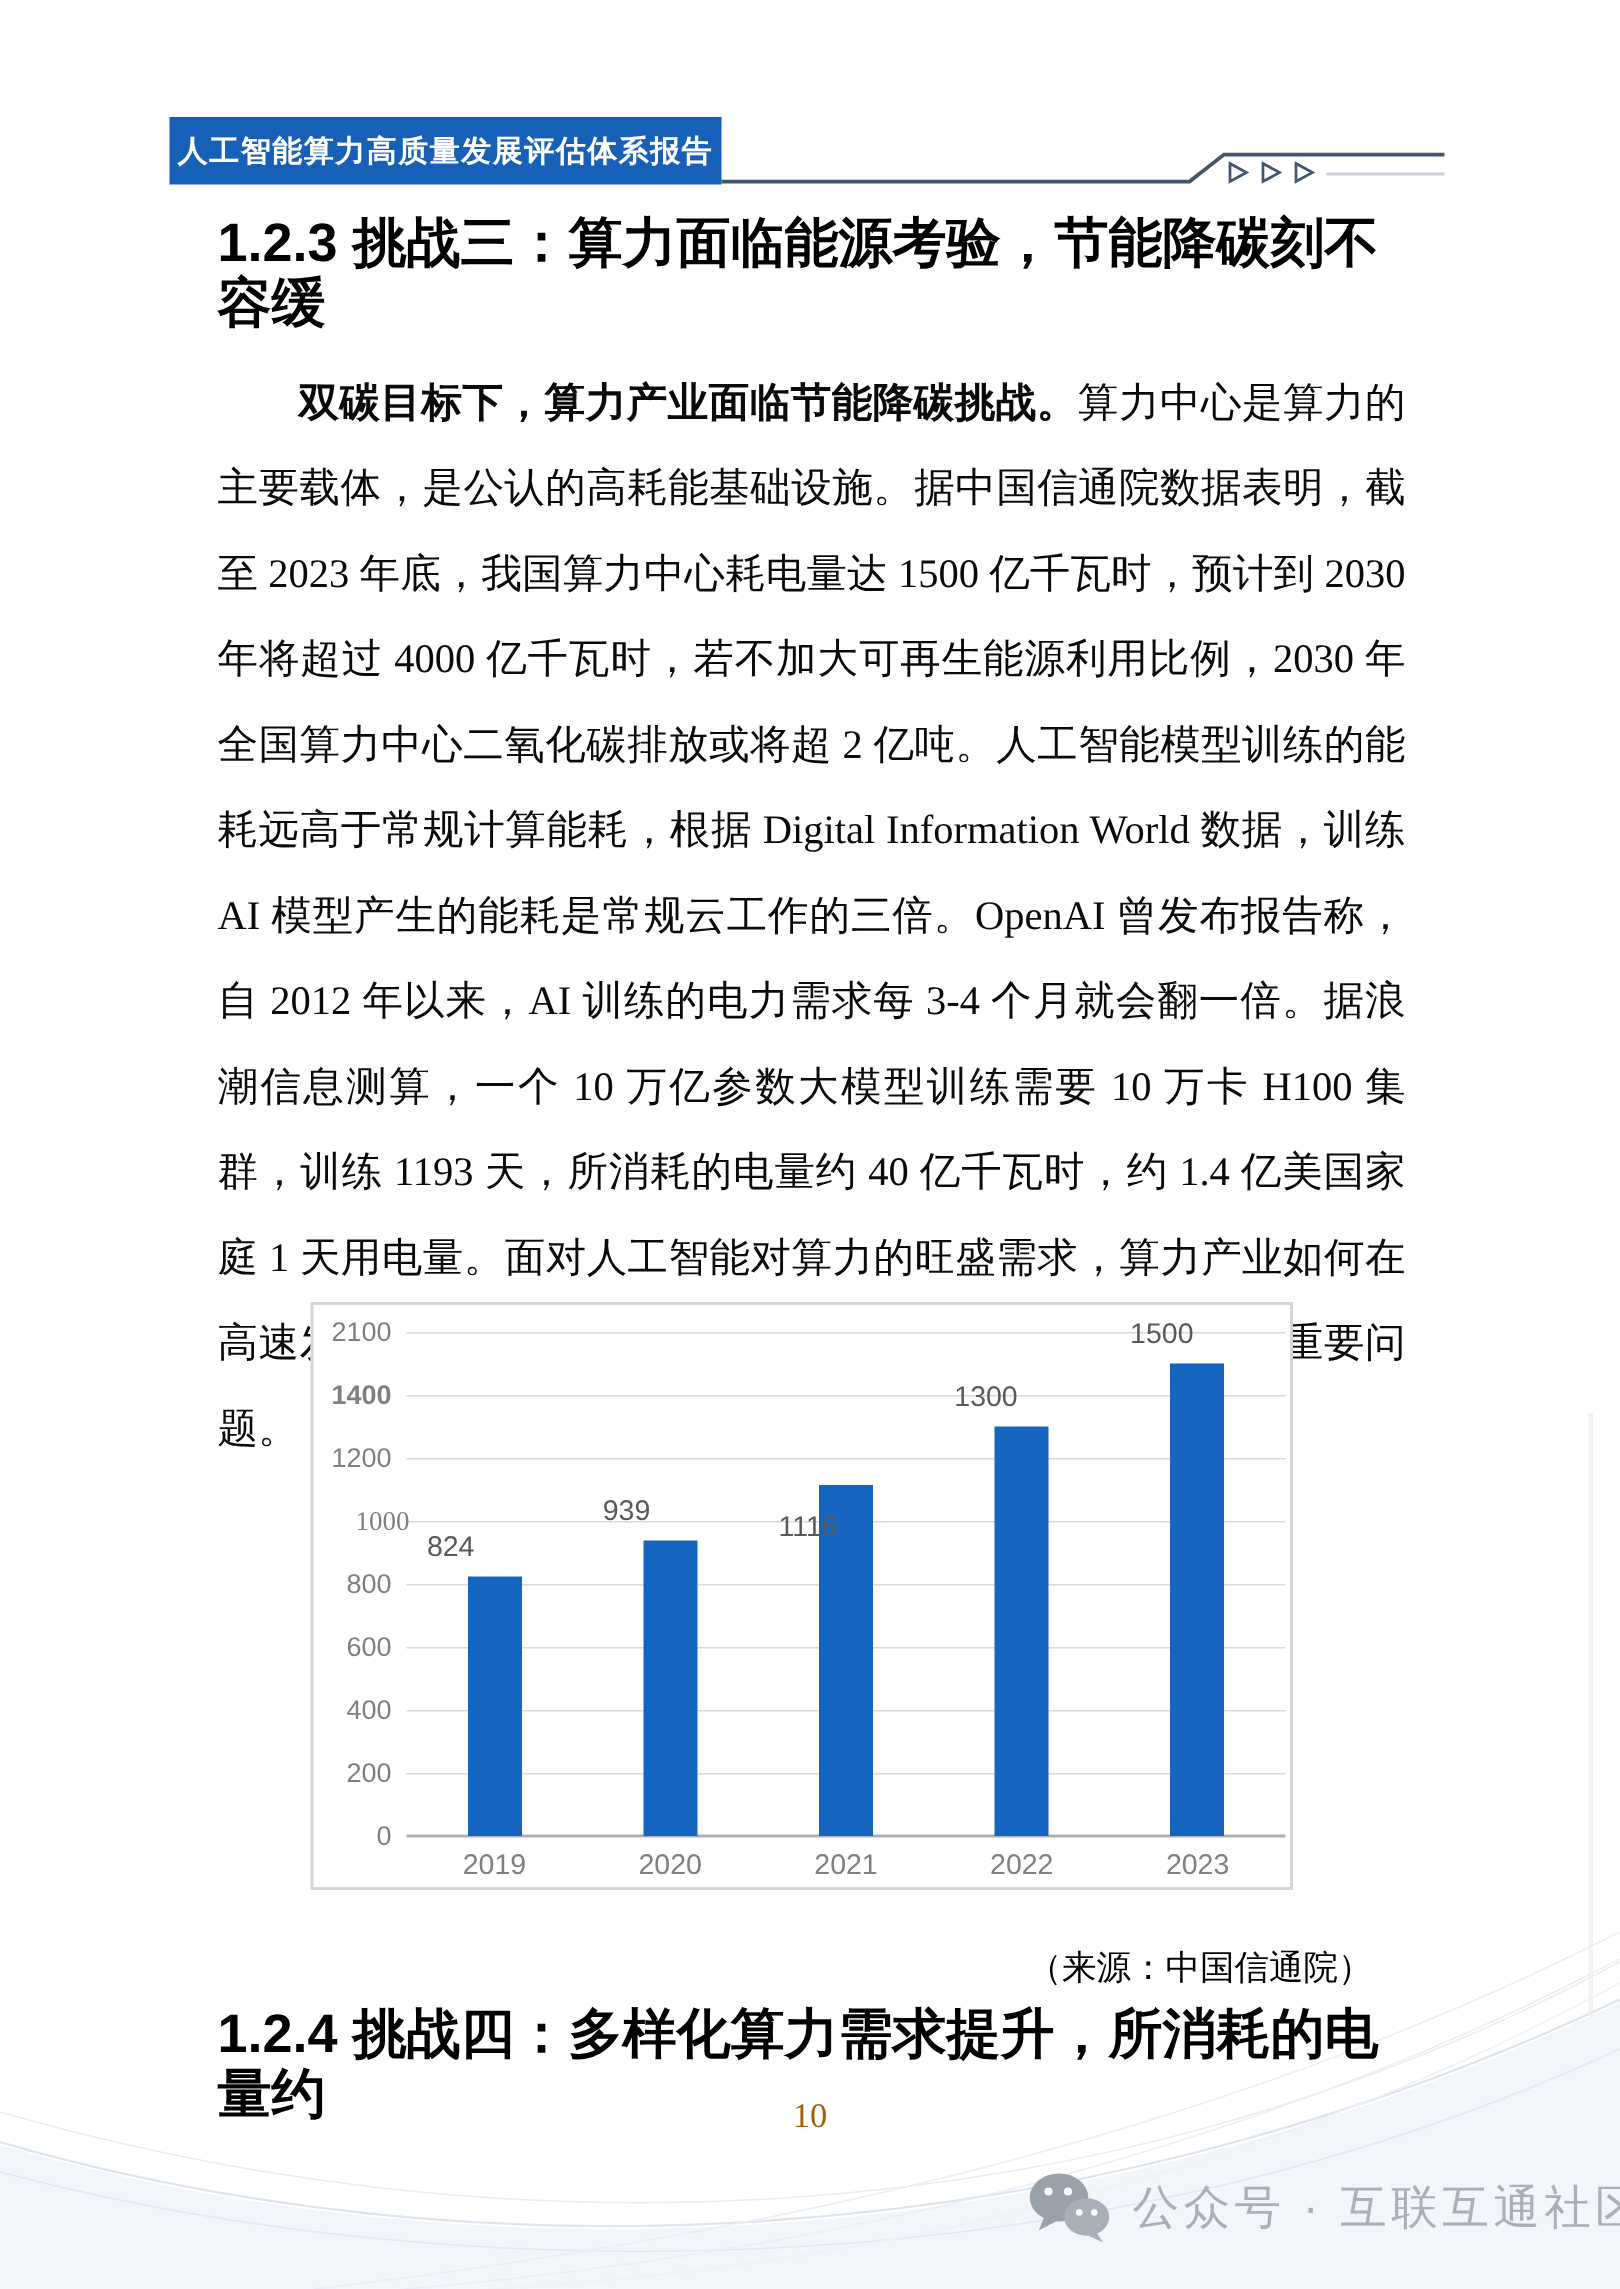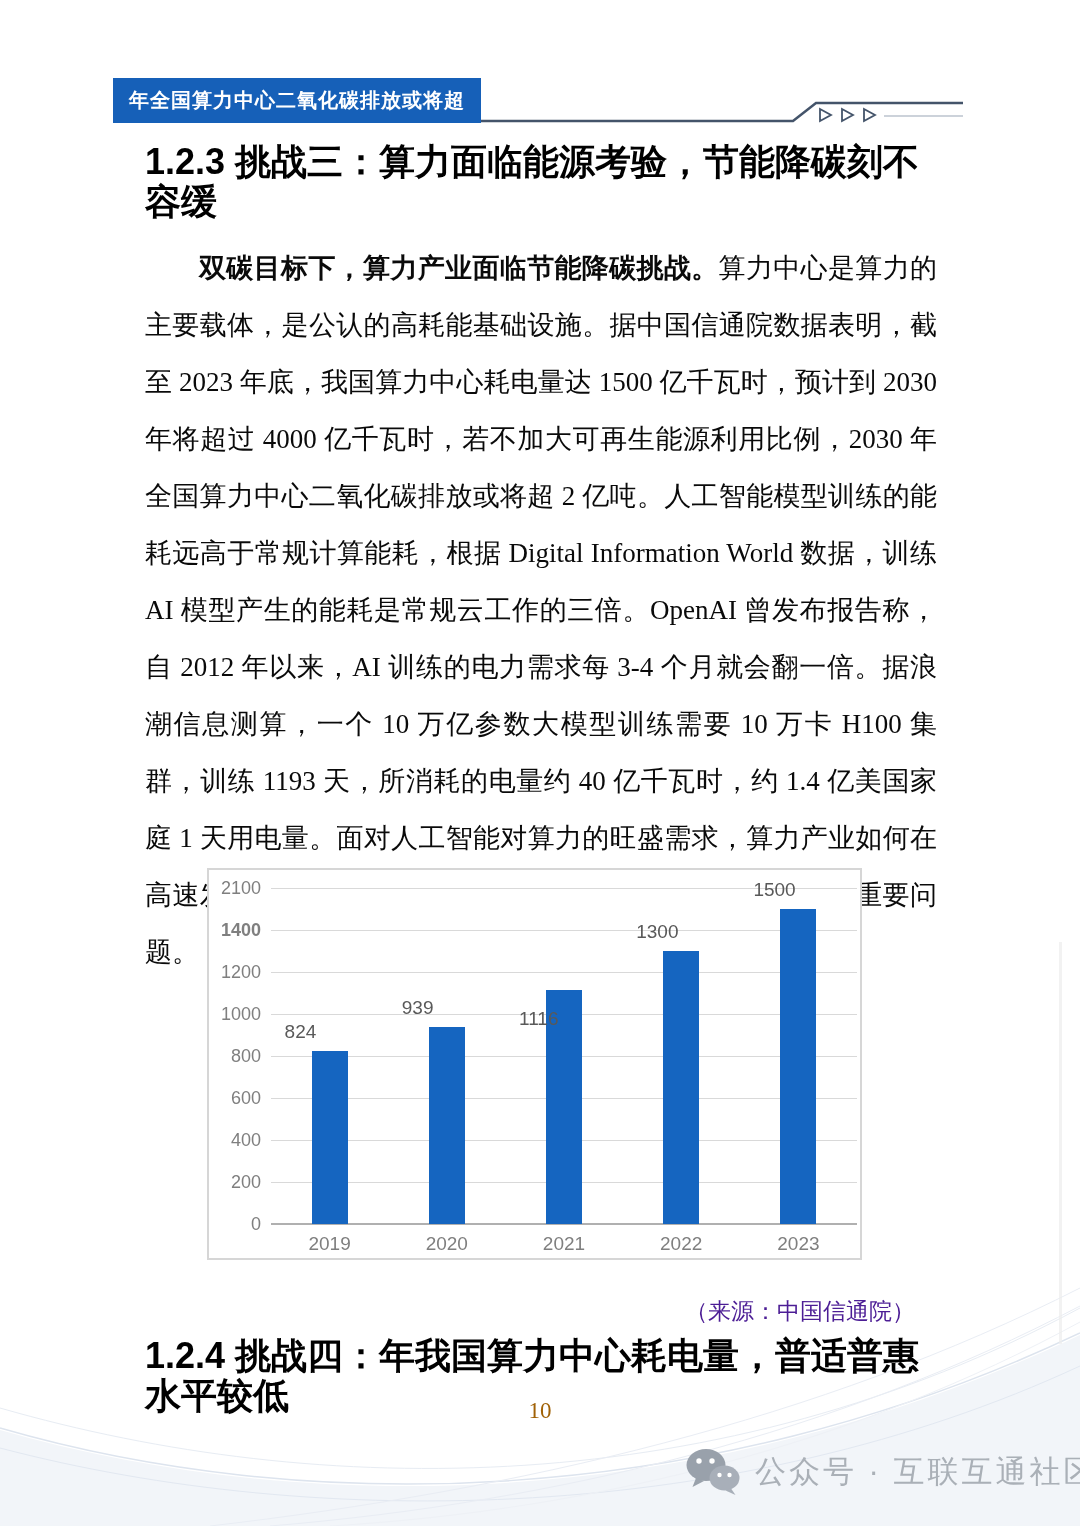--- a/index.html
+++ b/index.html
@@ -59,21 +59,21 @@
     position:absolute;width:100px;text-align:center;
     font-family:"Liberation Sans","DejaVu Sans",sans-serif;
     font-size:19px;color:#7f7f7f;line-height:22px;
   }
   .chart-caption{
     position:absolute;left:207px;top:1266px;width:655px;z-index:2;
     text-align:center;font-size:23px;color:#000;
   }
   .chart-source{
     position:absolute;left:145px;top:1296px;width:770px;z-index:2;
-    text-align:right;font-size:23px;color:#4c1d95;
+    text-align:right;font-size:23px;color:#000000;
   }
   
   .sec-heading-2{position:absolute;left:145px;top:1336px;width:800px;z-index:2;}
   .page-number{
     position:absolute;left:0;top:1398px;width:1080px;z-index:2;
     text-align:center;font-size:23px;color:#a16207;
   }
   .watermark{
     position:absolute;left:685px;top:1448px;z-index:2;
     display:flex;align-items:center;gap:14px;
@@ -95,21 +95,21 @@
     <path d="M0 148 C 300 235, 700 233, 1080 53" fill="none" stroke="#dde4ee" stroke-width="1.5"></path>
     <path d="M0 128 C 320 220, 720 222, 1080 28" fill="none" stroke="#e7ecf3" stroke-width="1"></path>
     <path d="M0 168 C 320 252, 740 244, 1080 86" fill="none" stroke="#e2e8f1" stroke-width="1"></path>
     <path d="M1080 8 C 820 140, 520 210, 210 246" fill="none" stroke="#e9edf4" stroke-width="1"></path>
     <path d="M1080 26 C 840 152, 560 222, 270 246" fill="none" stroke="#e9edf4" stroke-width="1"></path>
     <path d="M1080 42 C 860 162, 600 230, 330 246" fill="none" stroke="#eef1f6" stroke-width="1"></path>
   </svg>
   <div class="right-strip"></div>
 
   <div class="header-banner">
-    <span>年全国算力中心二氧化碳排放或将超</span>
+    <span>人工智能算力高质量发展评估体系报告</span>
   </div>
   <svg class="header-deco" viewBox="0 0 1080 140" xmlns="http://www.w3.org/2000/svg">
     <path d="M481 121 L793 121 L816 103 L963 103" fill="none" stroke="#44546a" stroke-width="2.5"></path>
     <path d="M820 109 L831 115 L820 121 Z" fill="none" stroke="#44546a" stroke-width="1.8"></path>
     <path d="M842 109 L853 115 L842 121 Z" fill="none" stroke="#44546a" stroke-width="1.8"></path>
     <path d="M864 109 L875 115 L864 121 Z" fill="none" stroke="#44546a" stroke-width="1.8"></path>
     <path d="M884 116 L963 116" fill="none" stroke="#ccd2da" stroke-width="2"></path>
   </svg>
 
   <div class="main-col">
@@ -122,21 +122,21 @@
       <div class="ylabel" style="left: 4px; top: 344px;">0</div>
       <div class="gridline" style="left: 62px; top: 311.5px; width: 586px;"></div>
       <div class="ylabel" style="left: 4px; top: 302px;">200</div>
       <div class="gridline" style="left: 62px; top: 269.5px; width: 586px;"></div>
       <div class="ylabel" style="left: 4px; top: 260px;">400</div>
       <div class="gridline" style="left: 62px; top: 227.5px; width: 586px;"></div>
       <div class="ylabel" style="left: 4px; top: 218px;">600</div>
       <div class="gridline" style="left: 62px; top: 185.5px; width: 586px;"></div>
       <div class="ylabel" style="left: 4px; top: 176px;">800</div>
       <div class="gridline" style="left: 62px; top: 143.5px; width: 586px;"></div>
-      <div class="ylabel" style="left: 4px; top: 134px;">1000</div>
+      <div class="ylabel" style="left: 16px; top: 134px; font-family: Liberation Serif, serif;">1000</div>
       <div class="gridline" style="left: 62px; top: 101.5px; width: 586px;"></div>
       <div class="ylabel" style="left: 4px; top: 92px;">1200</div>
       <div class="gridline" style="left: 62px; top: 59.5px; width: 586px;"></div>
       <div class="ylabel" style="left: 4px; top: 50px; font-weight: bold;">1400</div>
       <div class="gridline" style="left: 62px; top: 17.5px; width: 586px;"></div>
       <div class="ylabel" style="left: 4px; top: 8px;">2100</div>
       <div class="bar" style="left: 102.6px; top: 180.96px; width: 36px; height: 173.04px; background: rgb(21, 101, 192);"></div>
       <div class="bar-value" style="left: 75.6px; top: 150.96px;">824</div>
       <div class="xlabel" style="left: 70.6px; top: 363px;">2019</div>
       <div class="bar" style="left: 219.8px; top: 156.81px; width: 36px; height: 197.19px; background: rgb(21, 101, 192);"></div>
@@ -147,21 +147,21 @@
       <div class="xlabel" style="left: 305px; top: 363px;">2021</div>
       <div class="bar" style="left: 454.2px; top: 81px; width: 36px; height: 273px; background: rgb(21, 101, 192);"></div>
       <div class="bar-value" style="left: 427.2px; top: 51px;">1300</div>
       <div class="xlabel" style="left: 422.2px; top: 363px;">2022</div>
       <div class="bar" style="left: 571.4px; top: 39px; width: 36px; height: 315px; background: rgb(21, 101, 192);"></div>
       <div class="bar-value" style="left: 544.4px; top: 9px;">1500</div>
       <div class="xlabel" style="left: 539.4px; top: 363px;">2023</div>
     </div>
   <div class="chart-source">（来源：中国信通院）</div>
 
-  <h2 class="sec-heading sec-heading-2">1.2.4 挑战四：年我国算力中心耗电量，普适普惠水平较低</h2>
+  <h2 class="sec-heading sec-heading-2">1.2.4 挑战四：多样化算力需求提升，所消耗的电量约</h2>
 
   <div class="page-number">10</div>
 
   <div class="watermark">
     <svg width="56" height="48" viewBox="0 0 56 48" xmlns="http://www.w3.org/2000/svg">
       <ellipse cx="21" cy="17" rx="19.5" ry="16" fill="#99a1ab"></ellipse>
       <path d="M11 30 L7.5 39 L19 33 Z" fill="#99a1ab"></path>
       <circle cx="14" cy="13" r="2.7" fill="#ffffff"></circle>
       <circle cx="27" cy="13" r="2.7" fill="#ffffff"></circle>
       <ellipse cx="39.5" cy="30" rx="15" ry="12.5" fill="#a8afb9"></ellipse>

